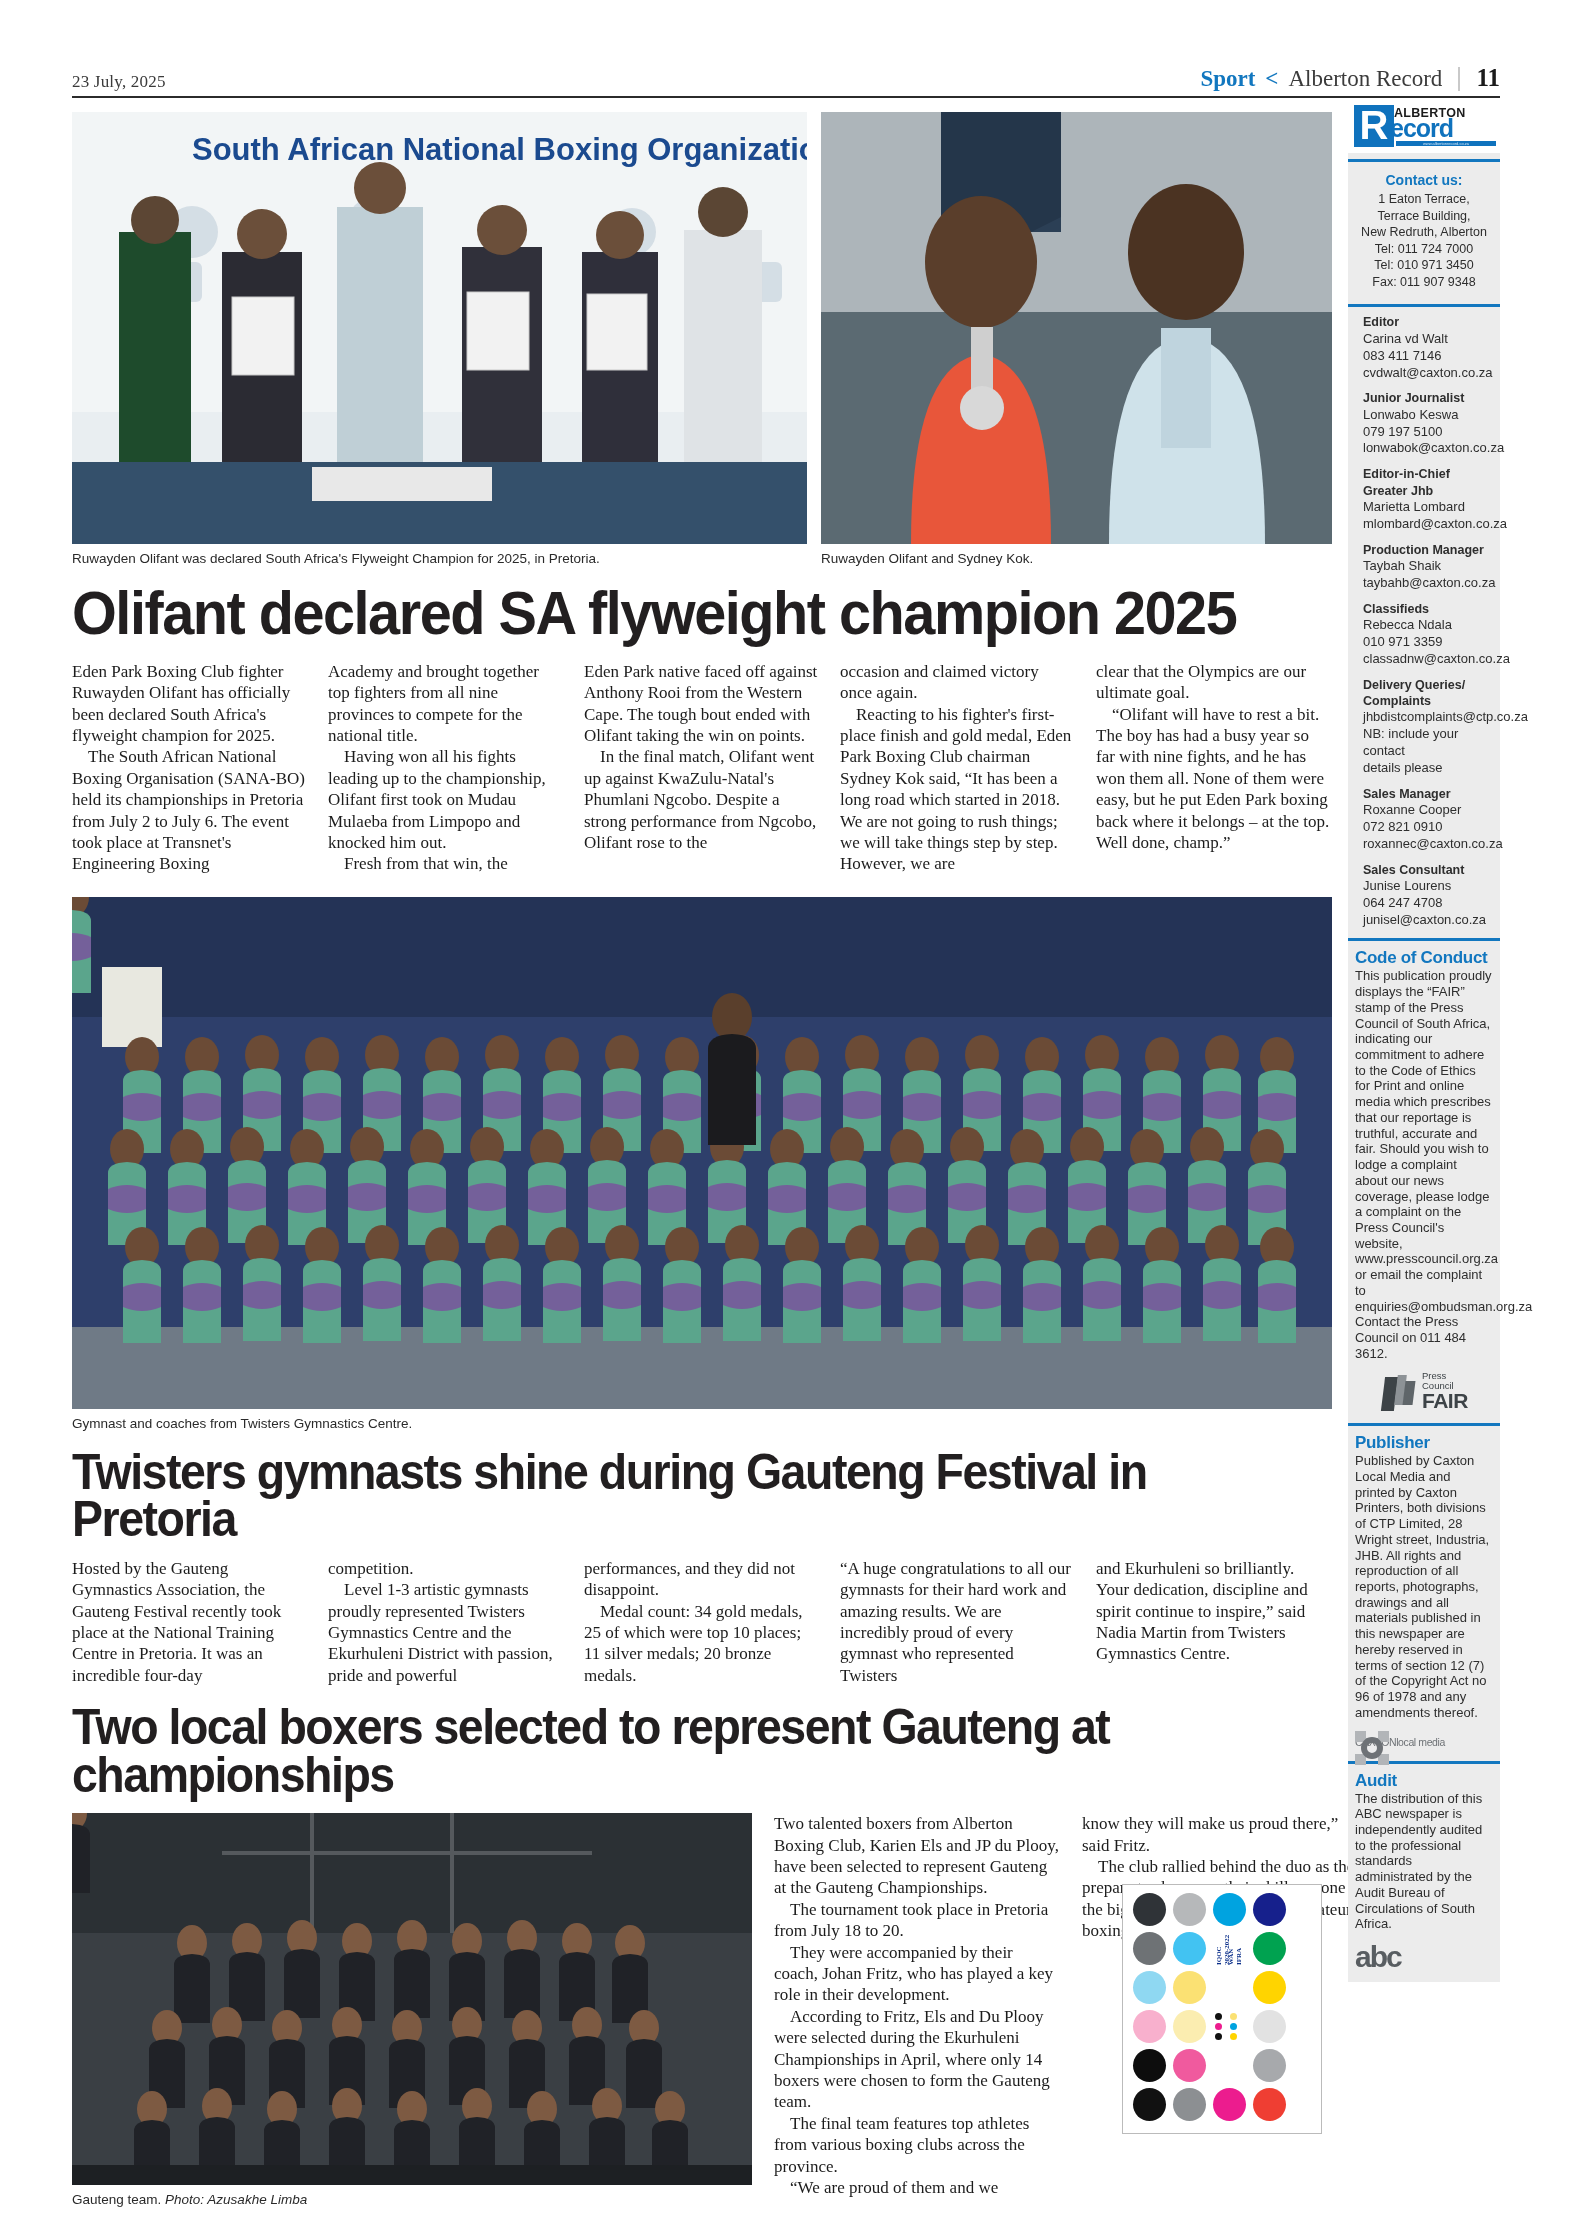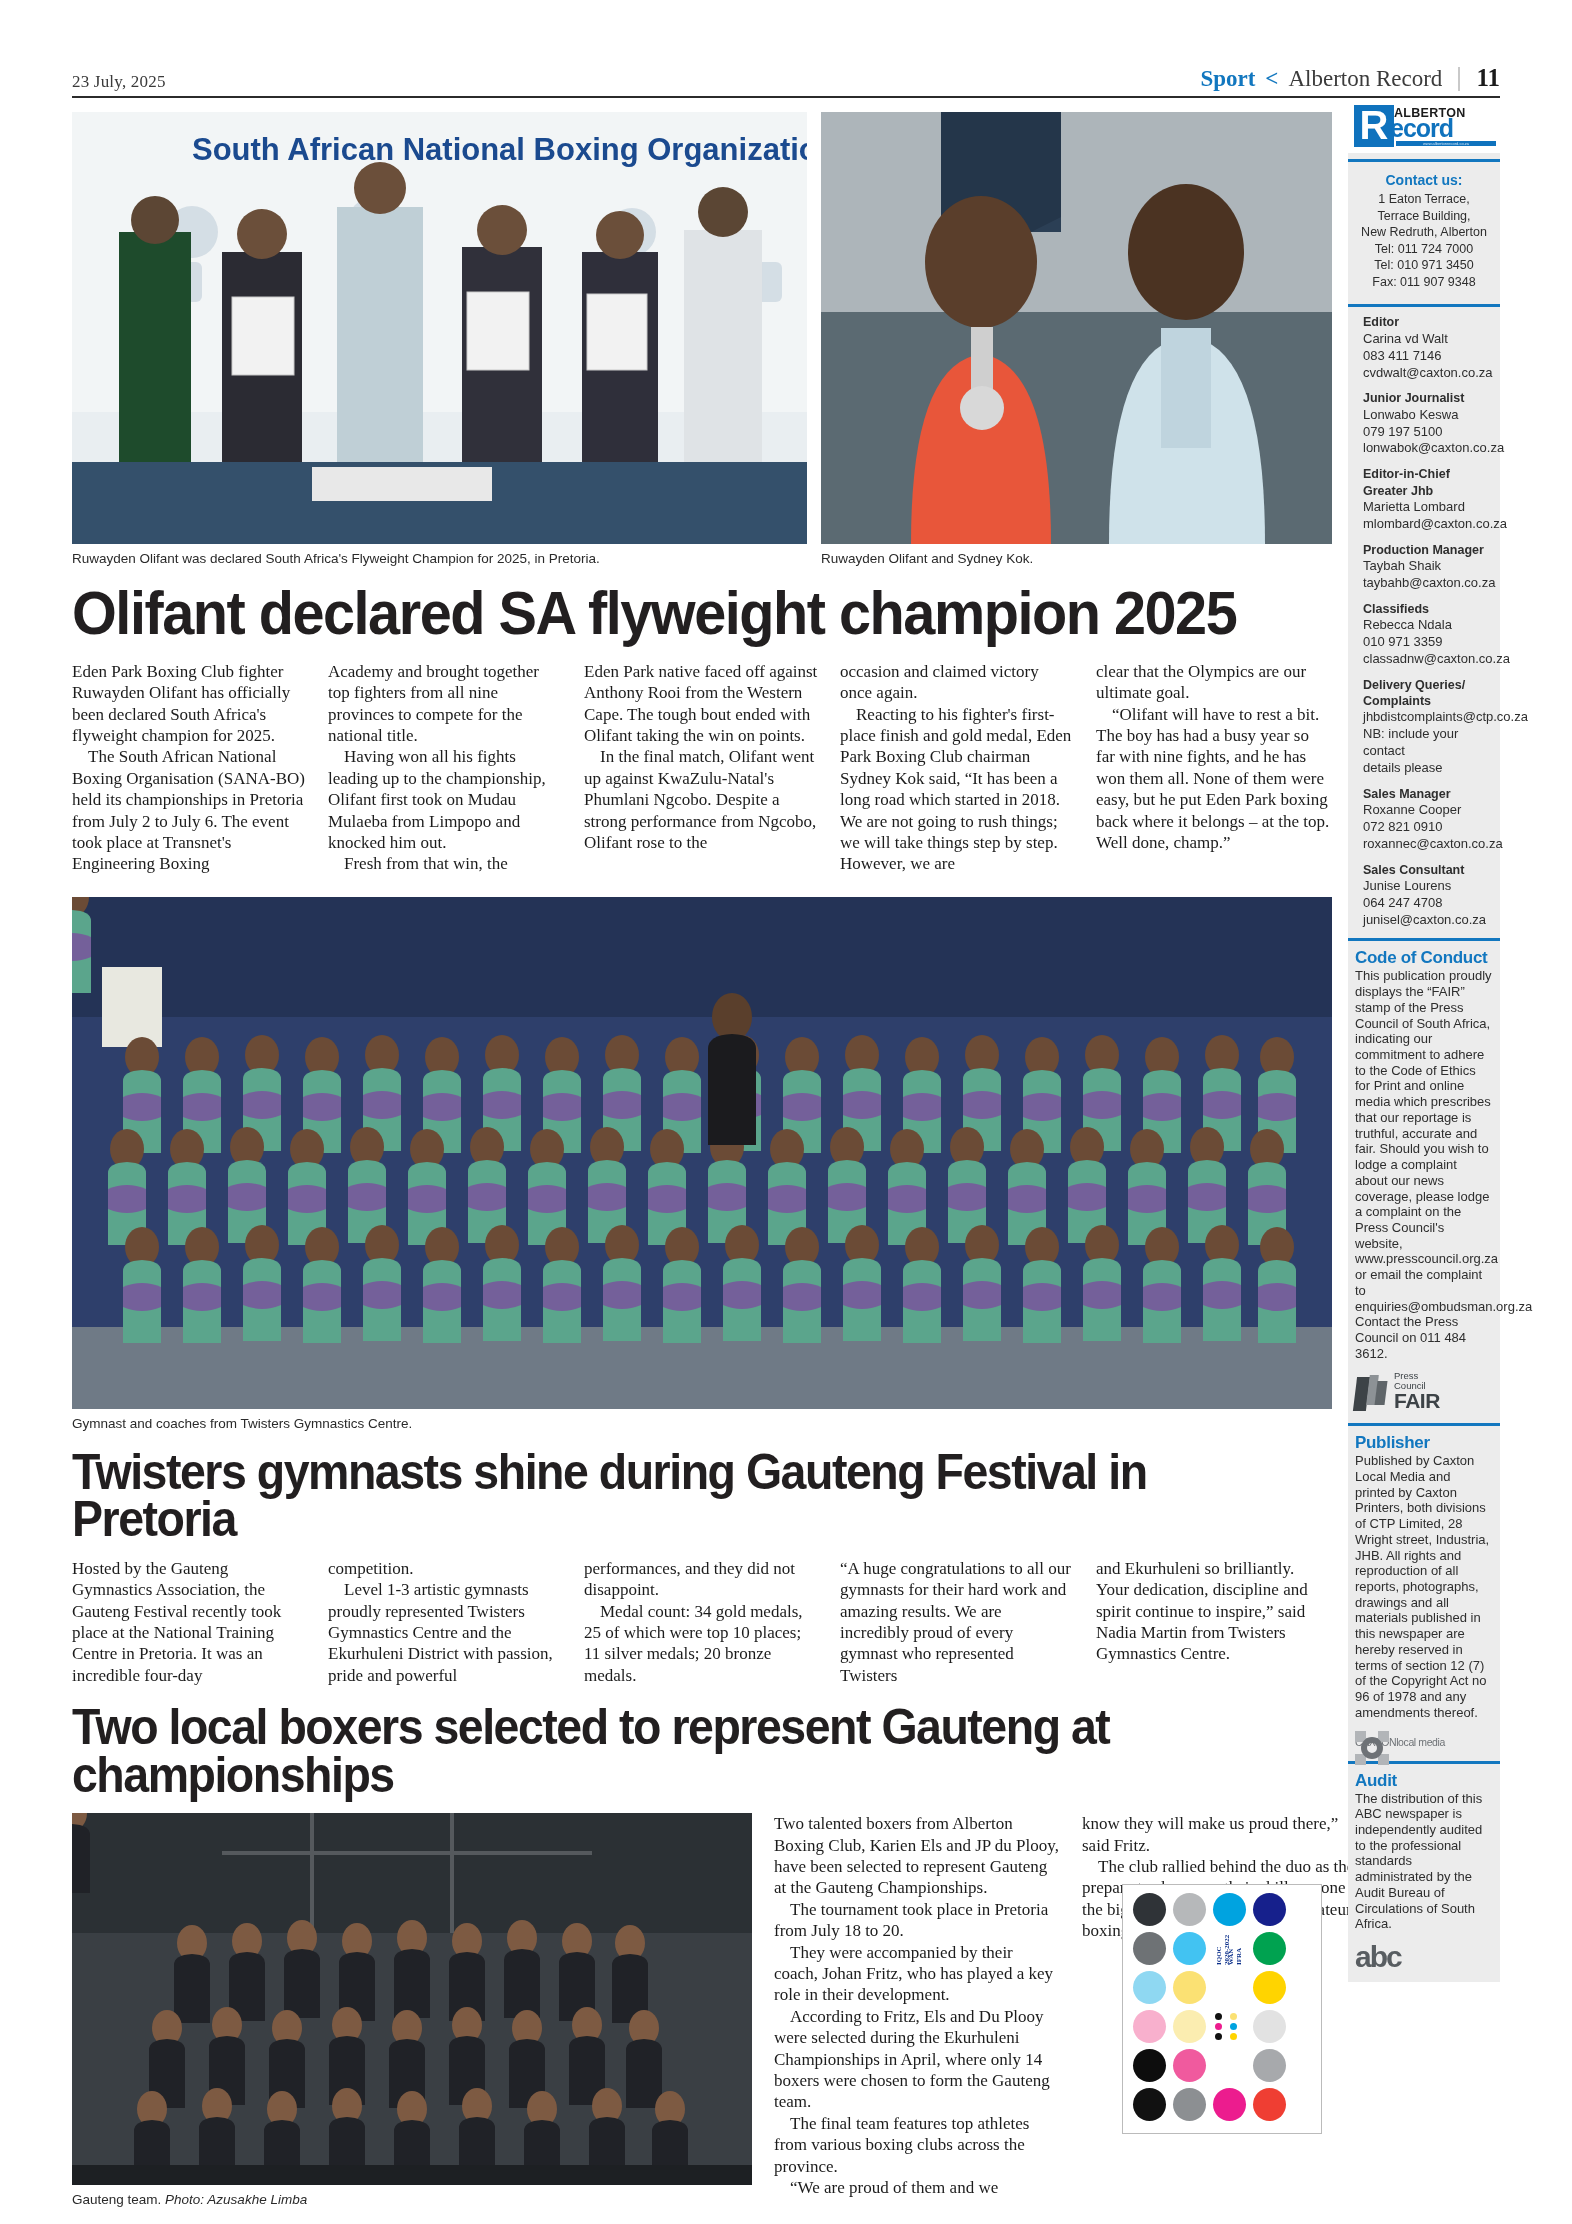--- a/index.html
+++ b/index.html
@@ -94,21 +94,21 @@
   .sb-contact .ttl { color:#1277bf; font-weight:bold; font-size:14px; margin-bottom:2px; }
   .sb-contact div { font-size:12.5px; line-height:1.32; }
   .sb-block { padding:0 15px; }
   .sb-block .h { font-weight:bold; font-size:12.5px; line-height:1.3; }
   .sb-block .l { font-size:13px; line-height:1.3; }
   .sb-block .gap { height:9px; }
   .sb-head-blue { color:#1277bf; font-weight:bold; font-size:17px; letter-spacing:-.3px; }
   .sb-para { font-size:13px; line-height:1.21; }
   .sb-sec { padding:0 7px; }
 
-  .fairlogo { display:flex; align-items:flex-end; gap:5px; padding:10px 7px 6px 7px; }
+  .fairlogo { display:flex; align-items:flex-end; gap:5px; padding:10px 7px 6px 7px;margin-left:28px; }
   .fl-mark { position:relative; width:34px; height:36px; }
   .fl-mark i { position:absolute; display:block; }
   .fl-a { left:0; top:2px; width:13px; height:34px; background:#3d4347; transform:skewX(-7deg); }
   .fl-b { left:13px; top:0; width:9px; height:30px; background:#8d9296; transform:skewX(-7deg); }
   .fl-c { left:21px; top:6px; width:10px; height:24px; background:#5f6569; transform:skewX(-7deg); }
   .fl-txt .pc { font-size:9.5px; line-height:1.05; color:#3d4347; }
   .fl-txt .fair { font-size:21px; font-weight:bold; letter-spacing:-.5px; color:#3d4347; line-height:.95; }
 
   .caxton { padding:10px 7px 4px 7px; }
   .cx-mark { width:34px; height:34px; position:relative; margin-bottom:4px; }

